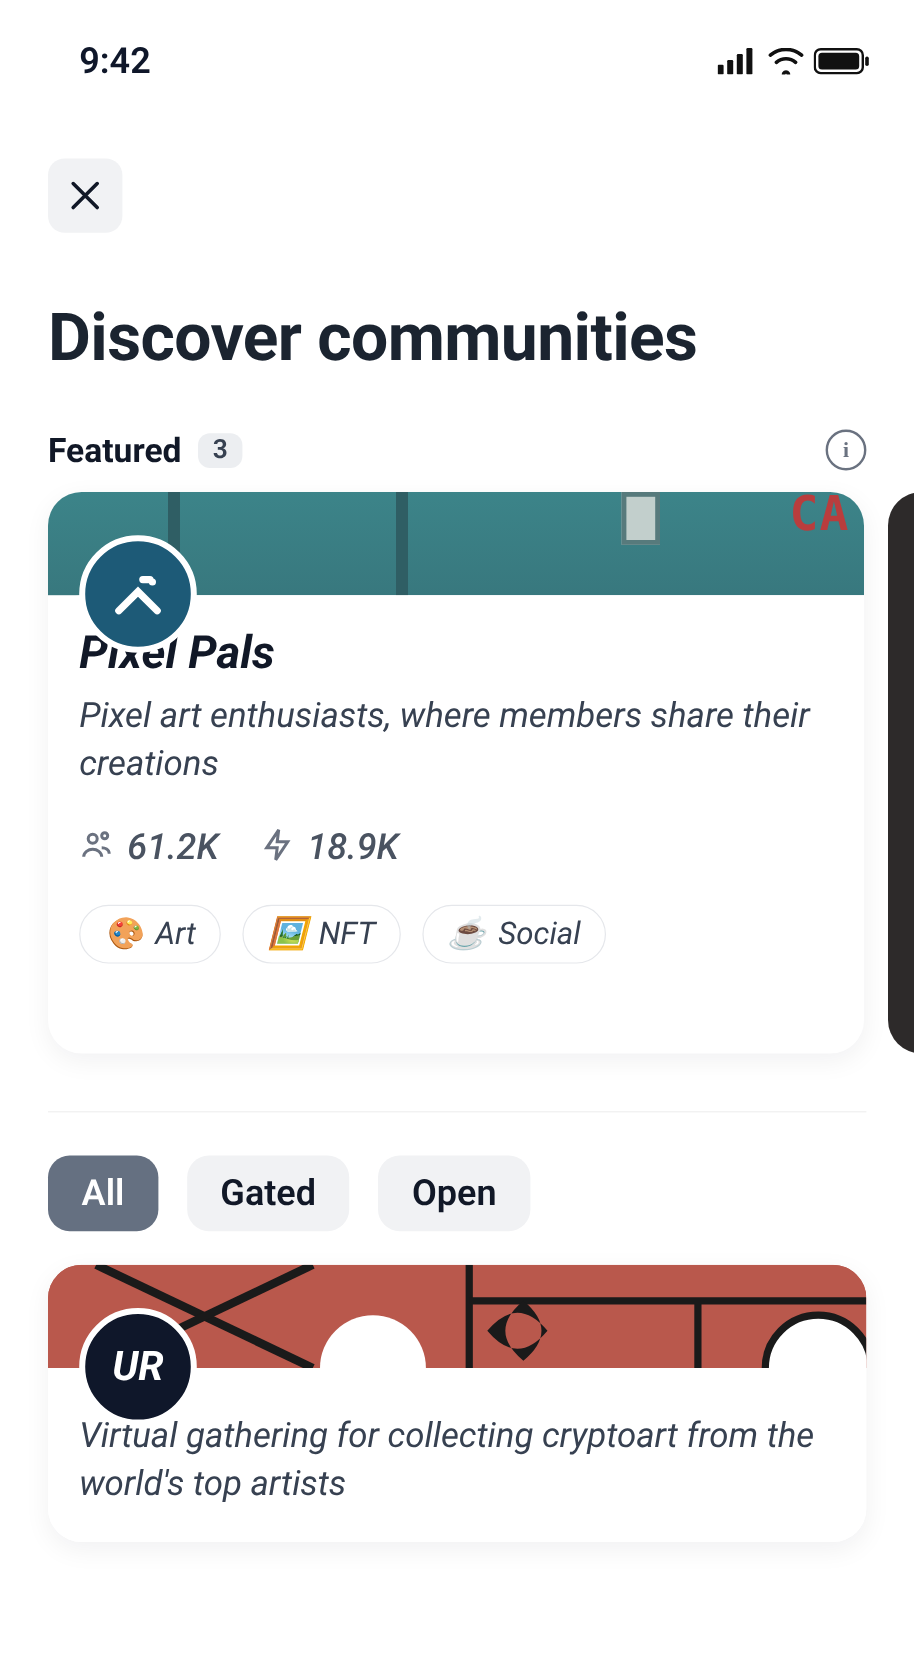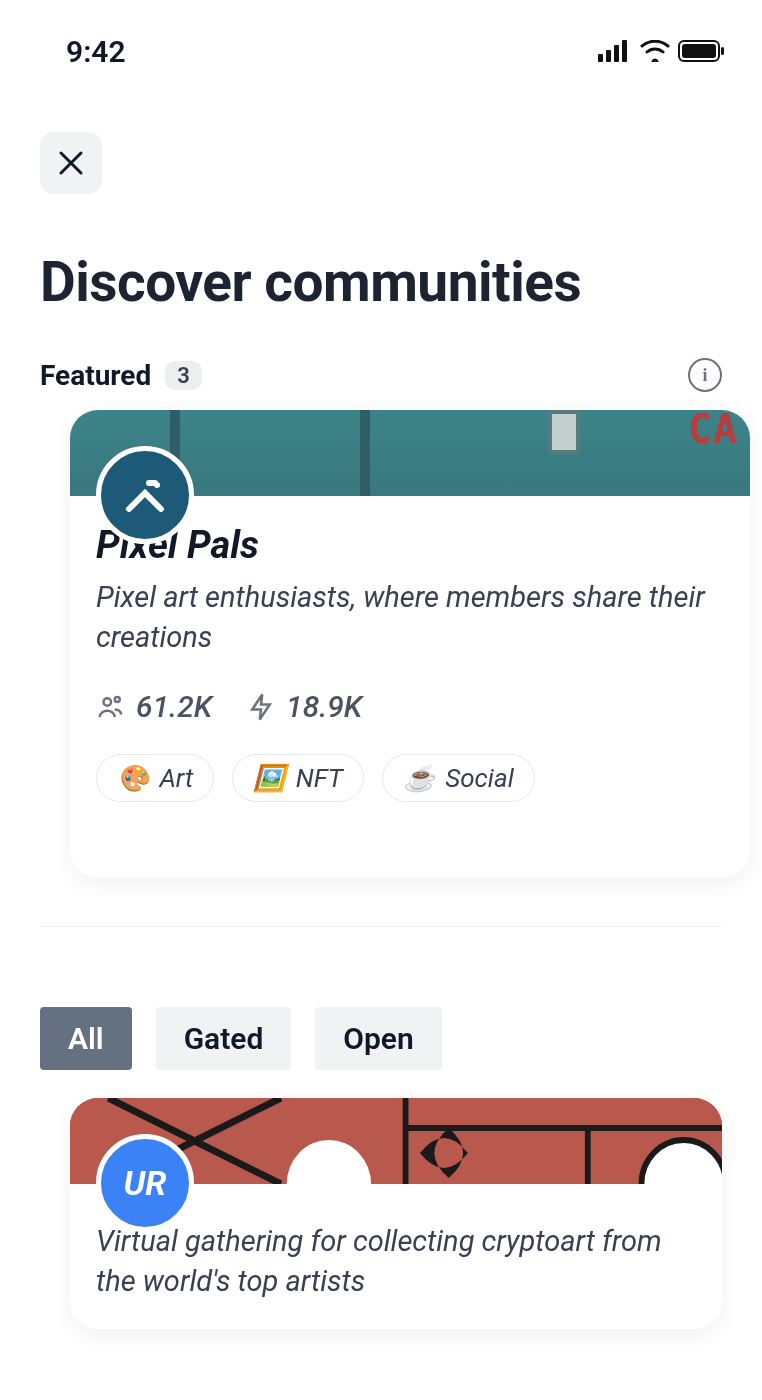--- a/index.html
+++ b/index.html
@@ -72,21 +72,20 @@
     font-weight: 600;
     font-family: Georgia, serif;
   }
 
   
   .cards-row {
     display: flex;
     gap: 20px;
     padding-left: 40px;
     overflow: visible;
-    margin-left: 30px;
   }
   .card {
     flex: 0 0 680px;
     border-radius: 28px;
     background: #ffffff;
     box-shadow: 0 6px 22px rgba(17,24,39,0.06);
     overflow: hidden;
     position: relative;
   }
   .card-banner {
@@ -117,52 +116,51 @@
   .avatar {
     position:absolute;
     top:-50px; left:26px;
     width:98px; height:98px;
     border-radius:50%;
     border:5px solid #ffffff;
     display:flex; align-items:center; justify-content:center;
     font-weight:700; color:#ffffff;
   }
   .avatar-pixel { background:#1d5a77; }
-  .avatar-ultra { background:#3b82f6; font-size:34px;justify-content:center; }
+  .avatar-ultra { background:#0f172a; font-size:34px;justify-content:center; }
 
   .card-title { font-size:38px; font-weight:700; color:#111827; }
   .card-desc { font-size:29px; color:#374151; line-height:1.38; margin-top:10px; }
 
   .stats { display:flex; gap:34px; margin-top:32px; align-items:center; }
-  .stat { display:flex; align-items:center; gap:10px; font-size:30px; font-weight:500; color:#4a5361; }
+  .stat { display:flex; align-items:flex-start; gap:10px; font-size:30px; font-weight:500; color:#4a5361; }
   .stat svg { width:30px; height:30px; stroke:#6b7280; }
 
   .tags { display:flex; gap:18px; margin-top:30px; }
   .tag {
     border:1.5px solid #e5e7eb;
     border-radius:999px;
     padding:8px 20px;
     font-size:26px;
     color:#374151;
     display:flex; align-items:center; gap:10px;
   }
 
   
   .divider { margin:48px 40px 0 40px; height:1px; background:#efefef; }
 
   
   .filters { display:flex; gap:24px; padding:36px 40px 28px 40px; }
   .pill {
-    border-radius:4px;
+    border-radius:18px;
     padding:14px 28px;
     font-size:30px;
     font-weight:600;
     background:#f1f2f4;
     color:#111827;
-    margin-top:44px;
   }
   .pill.active { background:#657081; color:#ffffff; }
 
   .peek-card {
     flex:0 0 40px;
     border-radius:28px 0 0 28px;
     background:#2d2a2a;
     margin-right:-20px;
     height:468px;
   }

